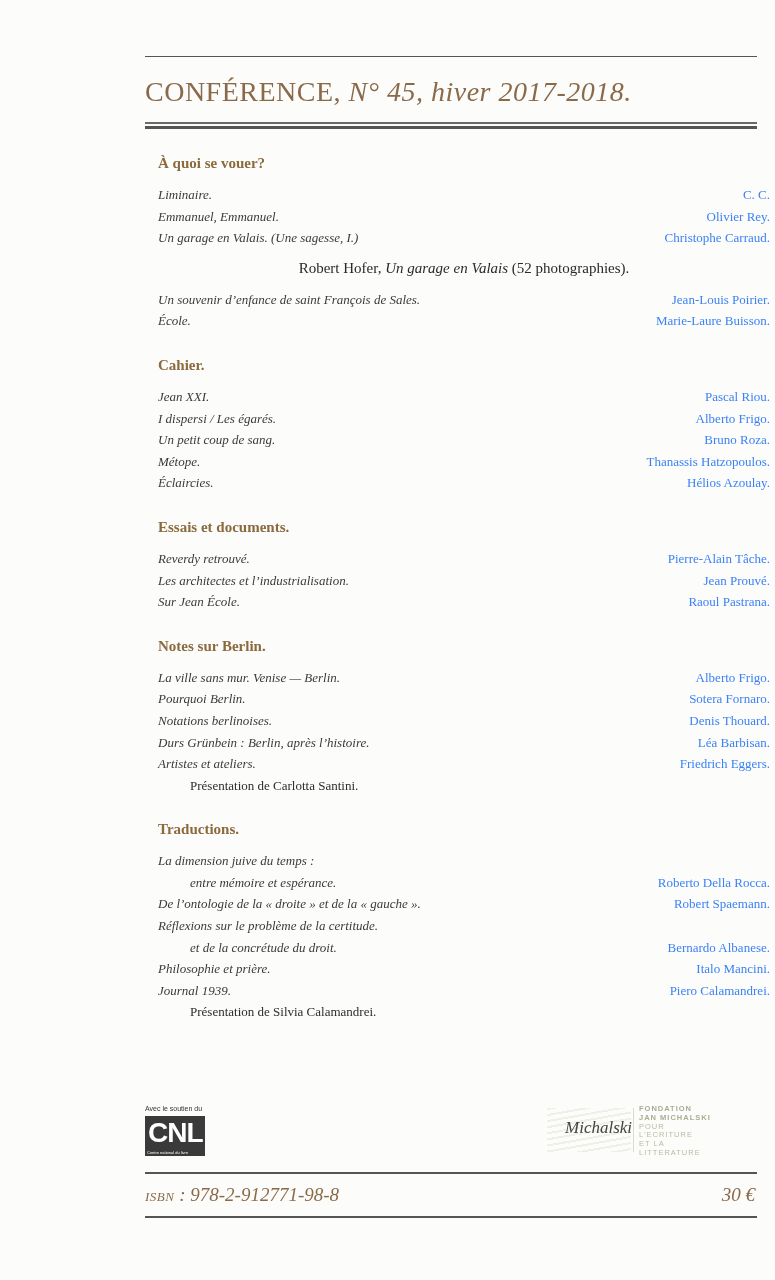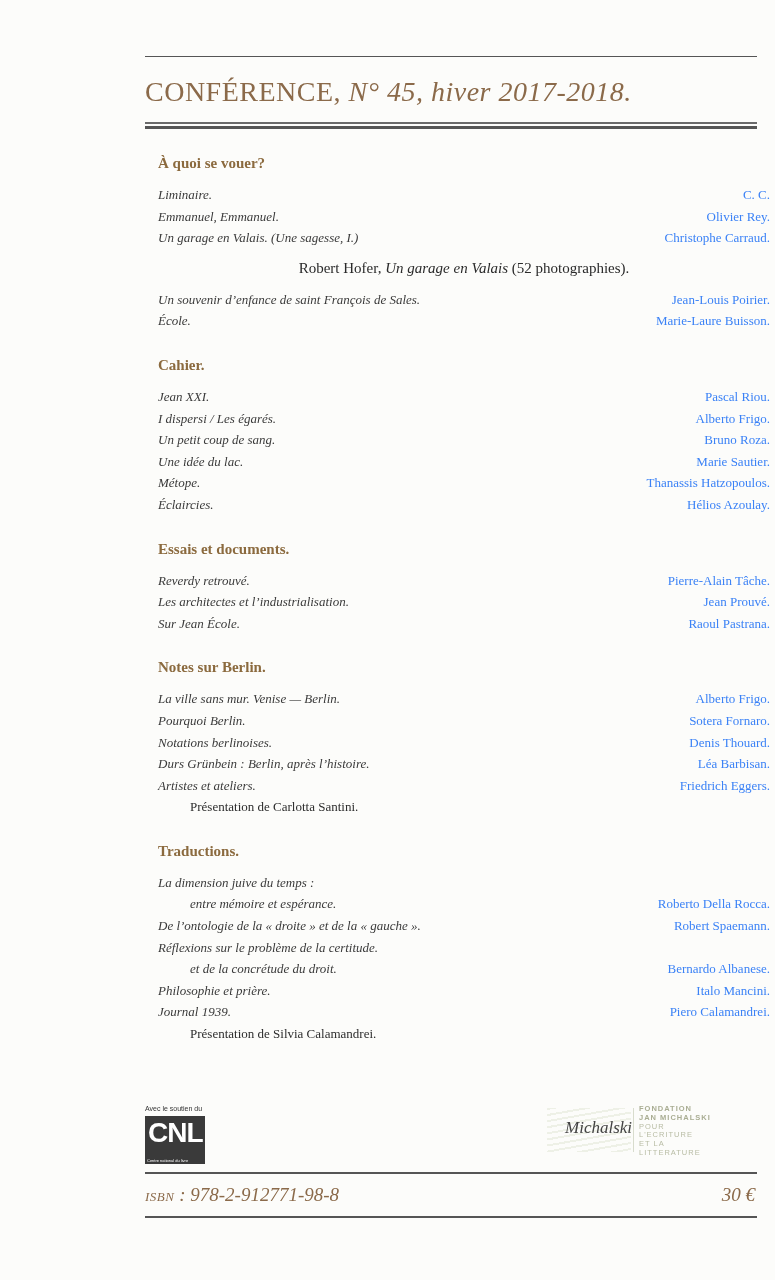--- a/index.html
+++ b/index.html
@@ -41,21 +41,21 @@
       text-align: center; font-size: 15px; line-height: 22px;
       margin: 8px 0 10px 0;
     }
     .centered .it { font-style: italic; }
     .section { margin-bottom: 15px; }
 
     .logos { position: absolute; left: 0; top: 1104px; width: 612px; height: 60px; }
     .cnl { position: absolute; left: 0; top: 0; width: 70px; }
     .cnl .cap { font-family: "Liberation Sans", sans-serif; font-size: 7px; color: #333; line-height: 9px; }
     .cnl .box {
-      margin-top: 3px; width: 60px; height: 48px; background: #3a3a3a;
+      margin-top: 3px; width: 60px; height: 40px; background: #3a3a3a;
       color: #fff; font-family: "Liberation Sans", sans-serif; font-weight: bold;
       font-size: 28px; line-height: 32px; letter-spacing: -1px; position: relative;
     }
     .cnl .box .big { position: absolute; left: 3px; top: 1px; }
     .cnl .box .small {
       position: absolute; left: 2px; bottom: 1px; font-size: 4px; line-height: 5px;
       font-weight: normal; letter-spacing: 0;
     }
     .fjm { position: absolute; right: 10px; top: 0; width: 200px; height: 52px; }
     .fjm .scribble {
@@ -138,24 +138,20 @@
         <span class="t">Jean XXI.</span>
         <span class="a">Pascal Riou.</span>
       </div>
       <div class="row">
         <span class="t">I dispersi / Les égarés.</span>
         <span class="a">Alberto Frigo.</span>
       </div>
       <div class="row">
         <span class="t">Un petit coup de sang.</span>
         <span class="a">Bruno Roza.</span>
-      </div>
-      <div class="row">
-        <span class="t">Une idée du lac.</span>
-        <span class="a">Marie Sautier.</span>
       </div>
       <div class="row">
         <span class="t">Métope.</span>
         <span class="a">Thanassis Hatzopoulos.</span>
       </div>
       <div class="row">
         <span class="t">Éclaircies.</span>
         <span class="a">Hélios Azoulay.</span>
       </div>
     </div>

